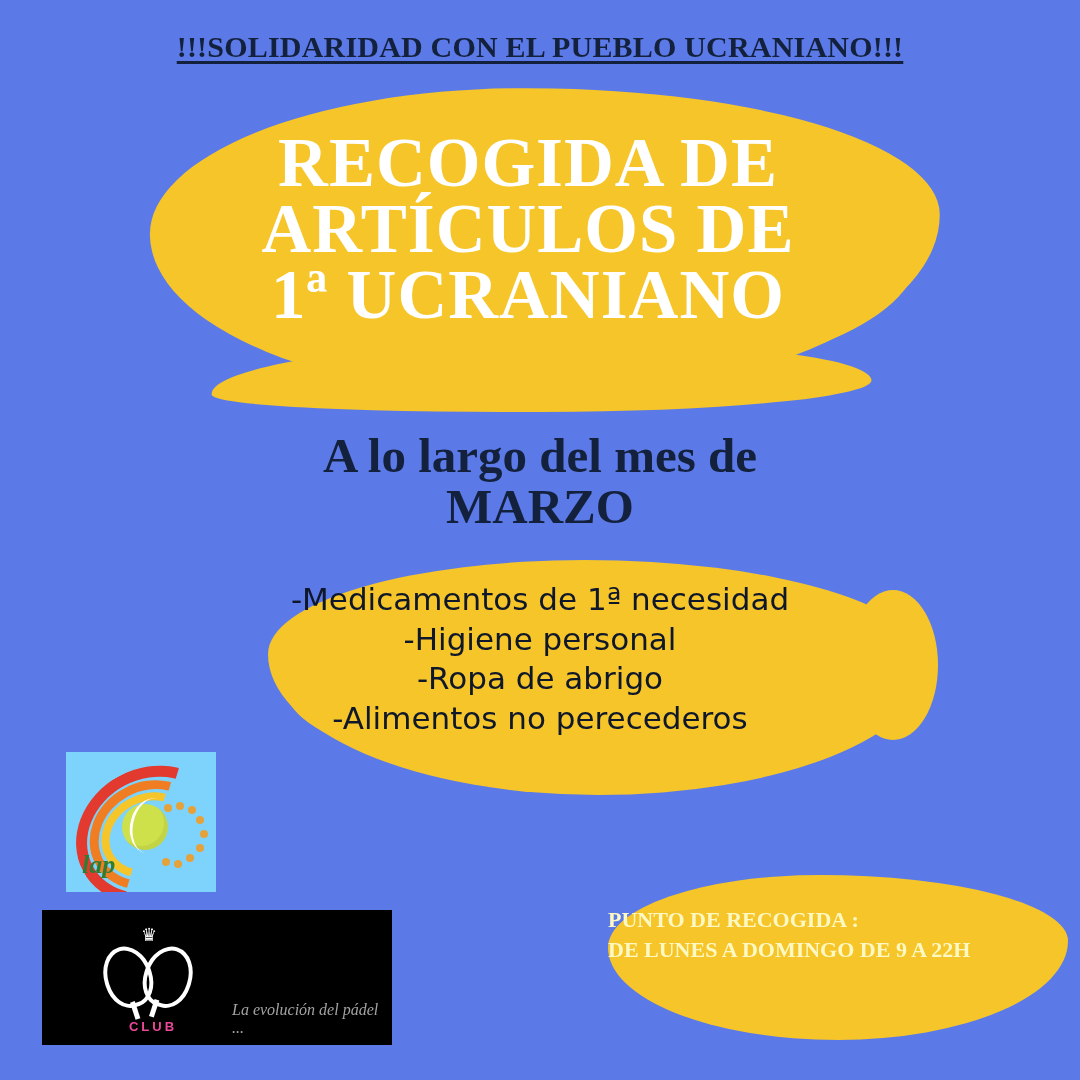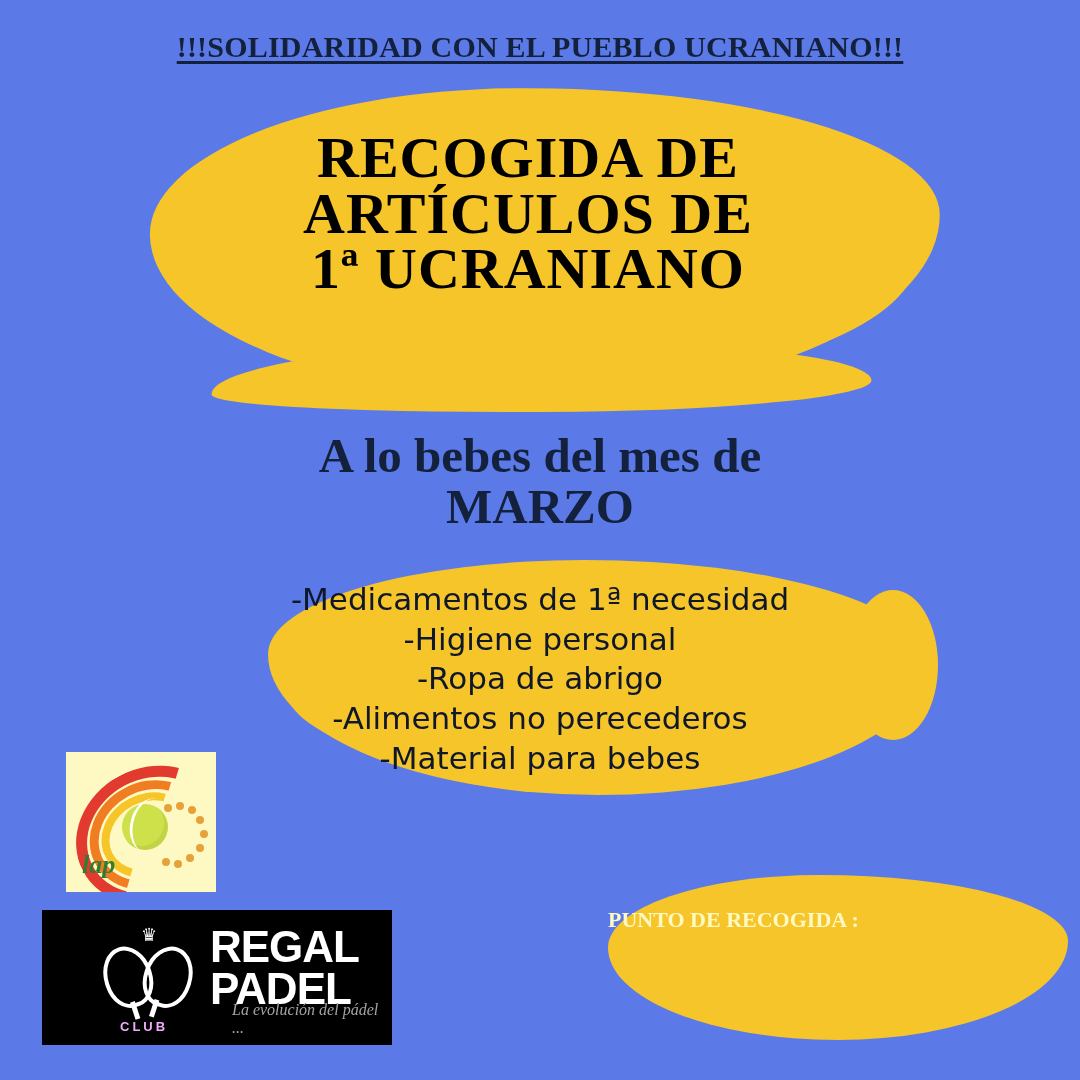--- a/index.html
+++ b/index.html
@@ -114,23 +114,23 @@
 
   
   .headline {
     position: absolute;
     top: 130px;
     left: 0;
     width: 1056px;
     text-align: center;
     font-family: "Liberation Serif", serif;
     font-weight: bold;
-    font-size: 58px;
+    font-size: 69px;
     line-height: 0.96;
-    color: #000000;
+    color: #ffffff;
     letter-spacing: 1px;
     z-index: 5;
   }
   .headline .l1, .headline .l2, .headline .l3 { display: block; }
 
   .subhead {
     position: absolute;
     top: 430px;
     left: 0;
     width: 1080px;
@@ -175,21 +175,21 @@
   }
   .pickup .line { display: block; }
 
   
   .lap-logo {
     position: absolute;
     left: 66px;
     top: 752px;
     width: 150px;
     height: 140px;
-    background: #fef9c3;
+    background: #7dd3fc;
     overflow: hidden;
   }
   .lap-arc {
     position: absolute;
     border-style: solid;
     border-color: transparent;
     border-radius: 50%;
   }
   .arc1 {
     left: 8px; top: 16px; width: 132px; height: 112px;
@@ -299,22 +299,22 @@
     background: #ffffff;
     transform-origin: top center;
   }
   .racket-l { left: 6px; top: 20px; transform: rotate(-18deg); }
   .racket-r { left: 46px; top: 20px; transform: rotate(18deg); }
   .regal-club {
     position: absolute;
     left: 22px;
     bottom: 2px;
     width: 66px;
-    text-align: left;
-    color: #f0abfc;
+    text-align: center;
+    color: #ec4899;
     font-family: "Liberation Sans", sans-serif;
     font-weight: bold;
     font-size: 13px;
     letter-spacing: 3px;
   }
   .regal-name {
     position: absolute;
     left: 168px;
     top: 16px;
     color: #ffffff;
@@ -342,38 +342,38 @@
 
 <div class="blob blob-title"></div>
 
 <div class="headline">
   <span class="l1">RECOGIDA DE</span>
   <span class="l2">ARTÍCULOS DE</span>
   <span class="l3">1ª UCRANIANO</span>
 </div>
 
 <div class="subhead">
-  <span class="s1">A lo bebes del mes de</span>
+  <span class="s1">A lo largo del mes de</span>
   <span class="s2">MARZO</span>
 </div>
 
 <div class="blob blob-list"></div>
 
 <div class="items">
   <span class="item">-Medicamentos de 1ª necesidad</span>
   <span class="item">-Higiene personal</span>
   <span class="item">-Ropa de abrigo</span>
   <span class="item">-Alimentos no perecederos</span>
-  <span class="item">-Material para bebes</span>
 </div>
 
 <div class="blob blob-pickup"></div>
 
 <div class="pickup">
   <span class="line">PUNTO DE RECOGIDA :</span>
+  <span class="line">DE LUNES A DOMINGO DE 9 A 22H</span>
 </div>
 
 <div class="lap-logo">
   <span class="lap-arc arc1"></span>
   <span class="lap-arc arc2"></span>
   <span class="lap-arc arc3"></span>
   <span class="lap-ball"></span>
   <span class="lap-dots">
     <i style="left:2px;  top:2px;"></i>
     <i style="left:14px; top:0px;"></i>
@@ -388,18 +388,14 @@
   <span class="lap-text">lap</span>
 </div>
 
 <div class="regal">
   <div class="regal-left">
     <div class="regal-crown">♛</div>
     <span class="racket racket-l"></span>
     <span class="racket racket-r"></span>
     <div class="regal-club">CLUB</div>
   </div>
-  <div class="regal-name">
-    <span class="rn1">REGAL</span>
-    <span class="rn2">PADEL</span>
-  </div>
   <div class="regal-tag">La evolución del pádel ...</div>
 </div>
 
 </body></html>

